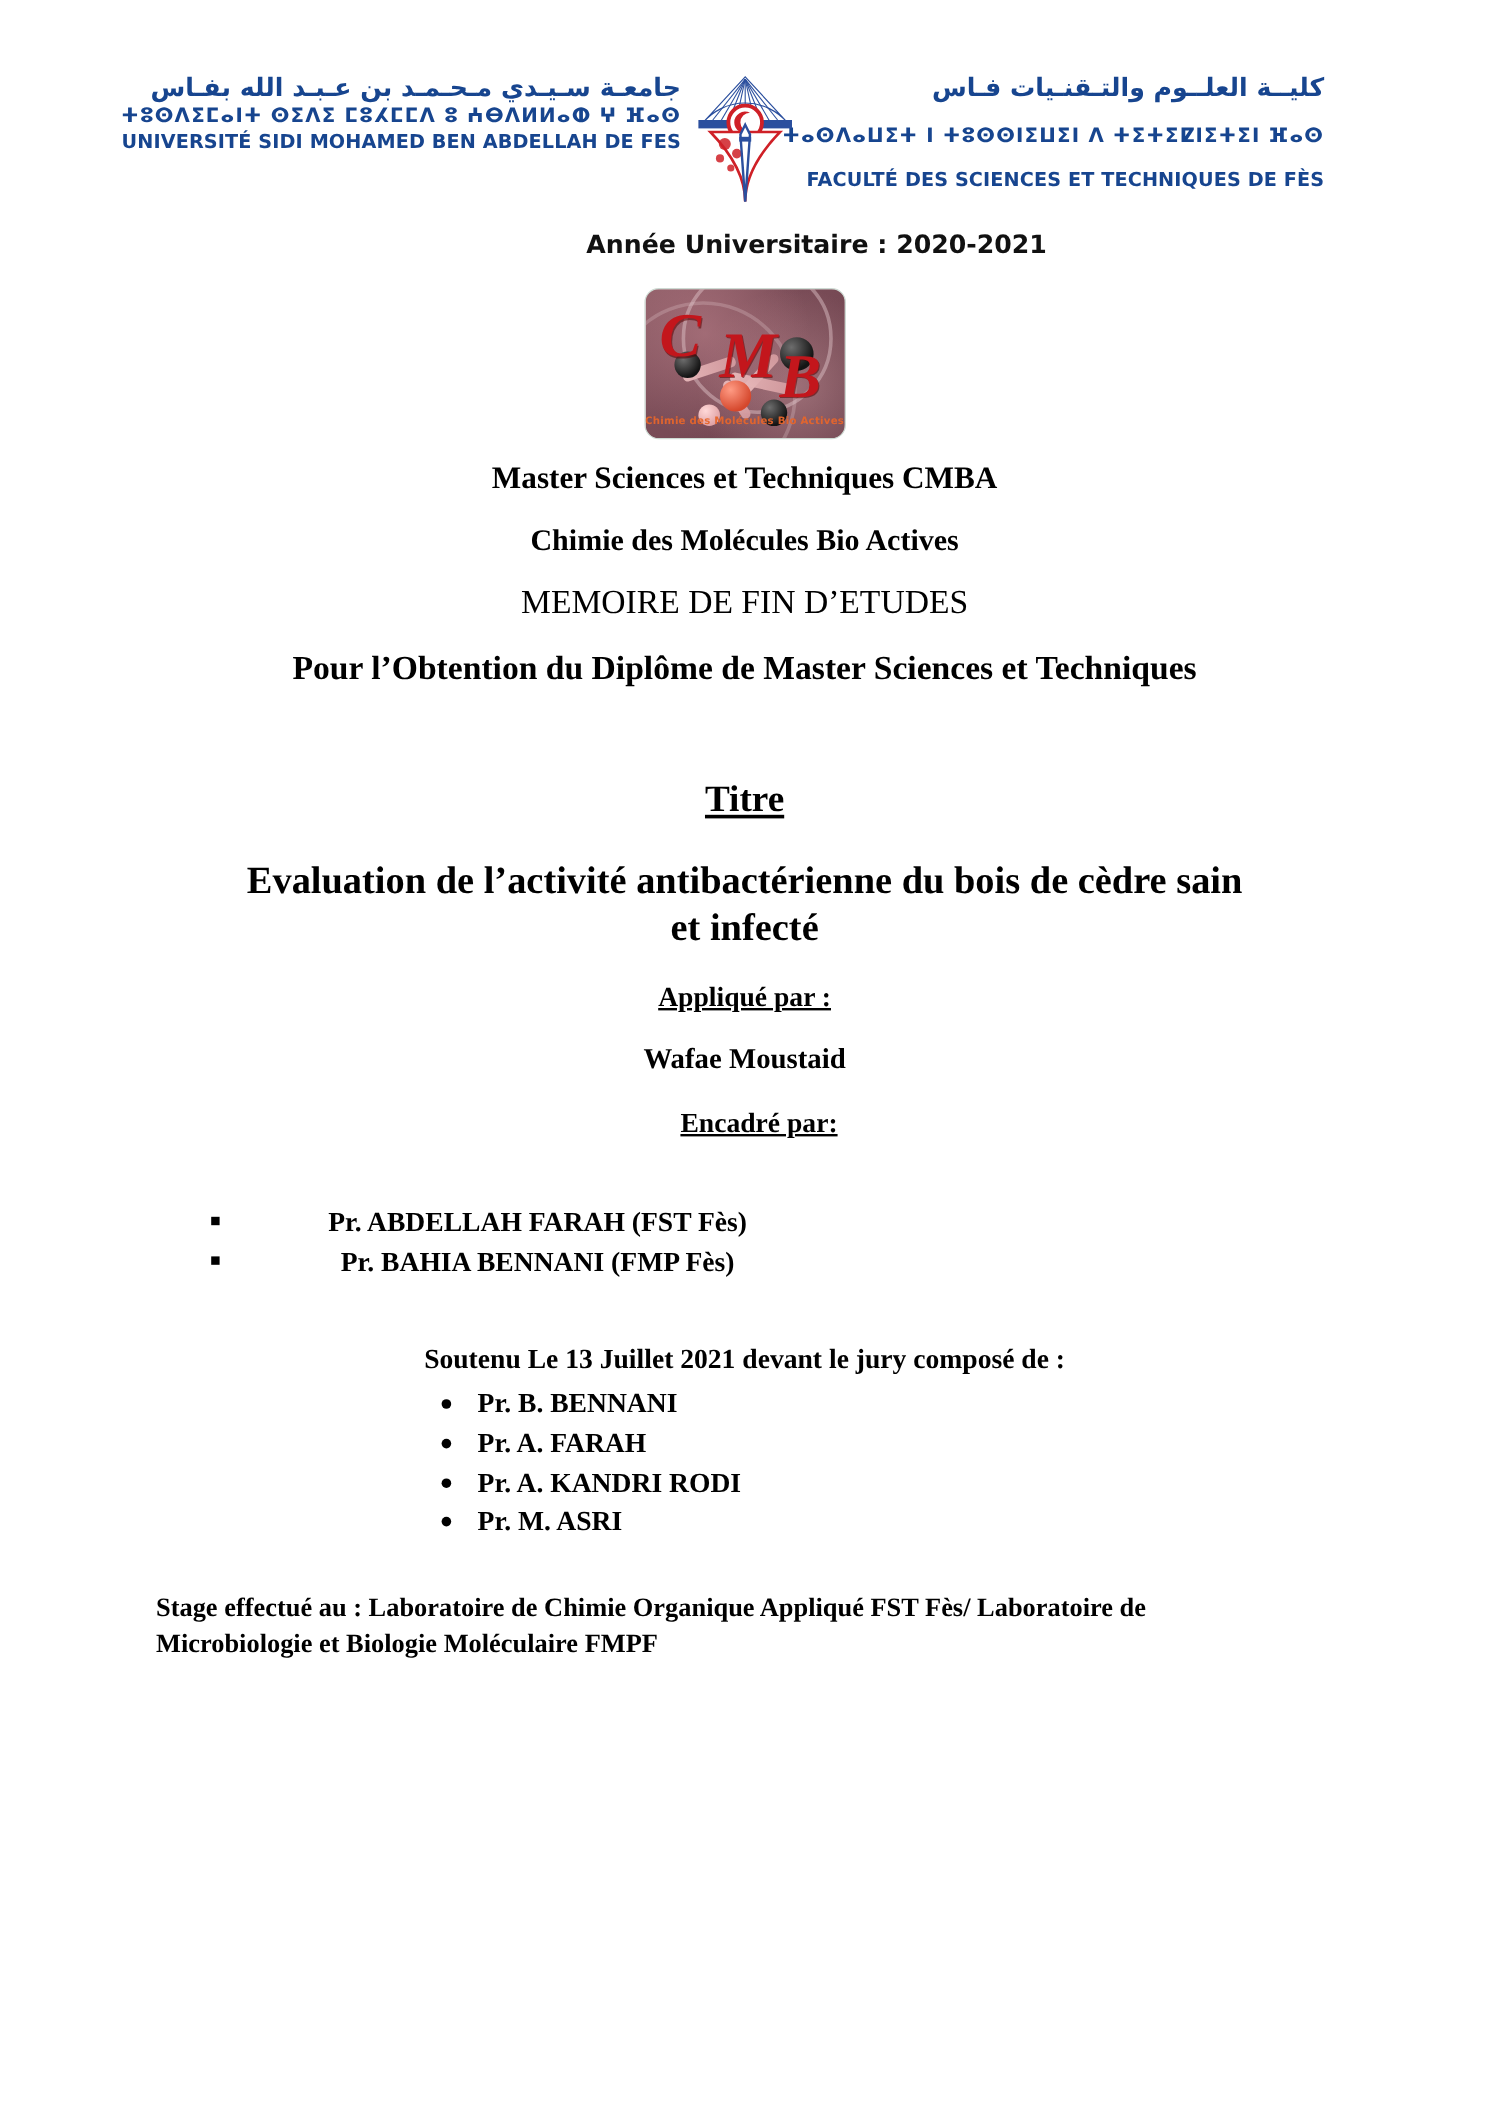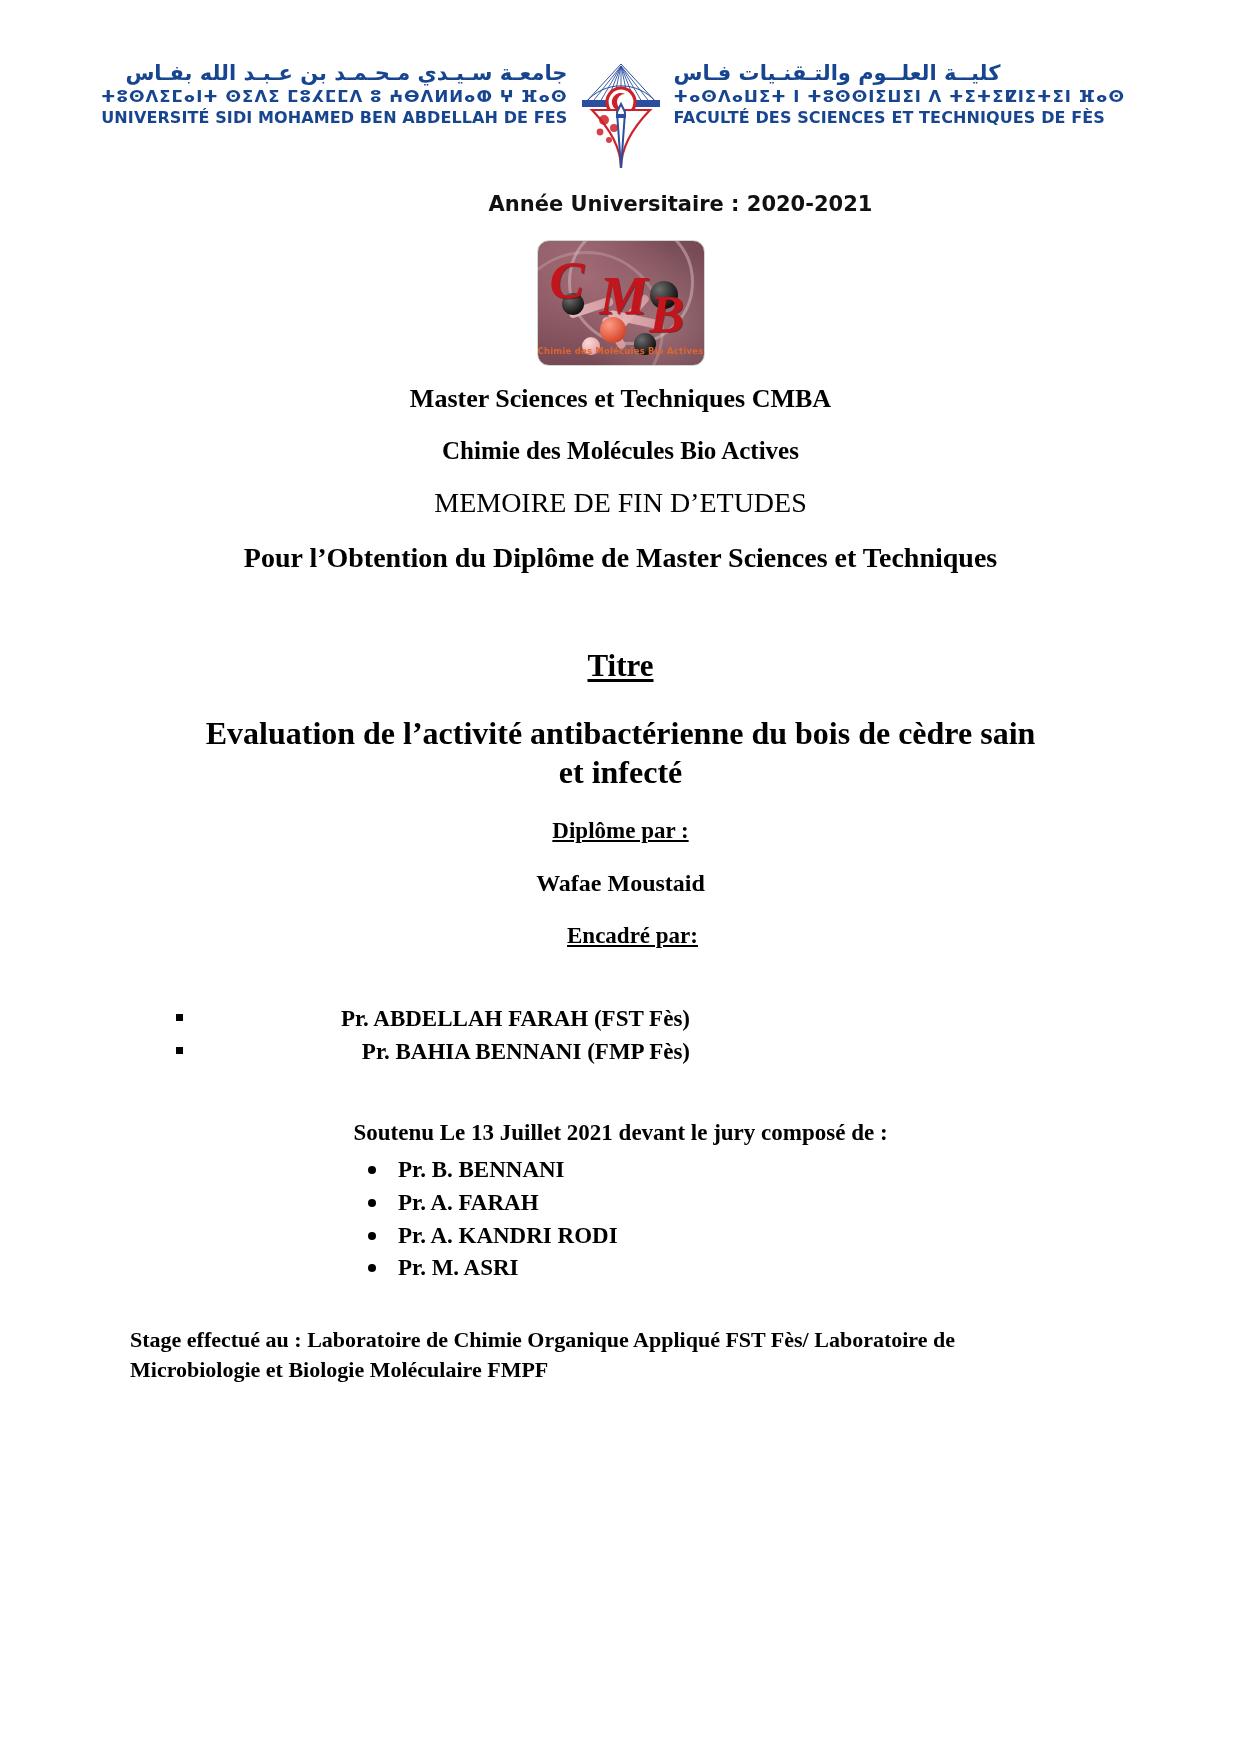--- a/index.html
+++ b/index.html
@@ -4,21 +4,21 @@
 <style>
   html,body{margin:0;padding:0;background:#ffffff;}
   body{width:1241px;height:1754px;position:relative;font-family:"Liberation Serif","DejaVu Serif",serif;color:#000;overflow:hidden;}
 
   .page{position:absolute;inset:0;padding:0;}
 
   
   .hdr{position:absolute;left:0;right:0;top:52px;height:120px;display:flex;align-items:flex-start;justify-content:center;}
   .hdr-col{display:flex;flex-direction:column;justify-content:flex-start;}
   .hdr-left{align-items:flex-end;width:430px;padding-right:10px;padding-top:8px;}
-  .hdr-right{align-items:flex-start;width:430px;padding-left:10px;padding-top:8px;}
+  .hdr-right{align-items:flex-end;width:430px;padding-left:10px;padding-top:8px;gap:16px;}
   .hdr-ar{font-family:"DejaVu Sans",sans-serif;font-weight:bold;font-size:21px;color:#17458f;direction:rtl;white-space:nowrap;line-height:1.25;letter-spacing:0.5px;}
   .hdr-tif{font-family:"DejaVu Sans",sans-serif;font-weight:bold;font-size:16.5px;color:#17458f;white-space:nowrap;line-height:1.3;letter-spacing:1px;}
   .hdr-fr{font-family:"DejaVu Sans",sans-serif;font-weight:bold;font-size:16px;color:#17458f;white-space:nowrap;line-height:1.3;letter-spacing:0.1px;}
 
   
   .crest{width:86px;height:118px;position:relative;flex:0 0 auto;margin-top:2px;}
   .crest svg{display:block;}
 
   
   .year{position:absolute;left:0;right:0;top:192px;text-align:center;}
@@ -57,21 +57,21 @@
   .l-reg-27{font-size:28px;font-weight:bold;line-height:1.18;margin:0 auto;width:760px;}
 
   .titre{margin-top:74px;font-size:31px;font-weight:bold;text-decoration:underline;text-underline-offset:3px;}
   .maintitle{margin-top:30px;font-size:32px;font-weight:bold;line-height:1.22;width:830px;margin-left:auto;margin-right:auto;}
 
   .presente{margin-top:26px;font-size:23px;font-weight:bold;text-decoration:underline;text-underline-offset:2px;}
   .author{margin-top:26px;font-size:24px;font-weight:bold;}
   .encadre{margin-top:26px;font-size:23px;font-weight:bold;text-decoration:underline;text-underline-offset:2px;padding-left:24px;}
 
   
-  .sup-list{margin:54px 0 0 0;padding:0;list-style:none;text-align:right;width:520px;margin-left:170px;}
+  .sup-list{margin:54px 0 0 0;padding:0;list-style:none;text-align:center;width:520px;margin-left:170px;}
   .sup-list li{font-size:23px;font-weight:bold;line-height:1.42;position:relative;padding-left:36px;}
   .sup-list li .sq{position:absolute;left:6px;top:11px;width:7px;height:7px;background:#000;}
 
   .soutenu{margin-top:52px;font-size:23px;font-weight:bold;text-align:center;}
 
   .jury-list{margin:8px 0 0 0;padding:0;list-style:none;text-align:left;width:430px;margin-left:360px;}
   .jury-list li{font-size:23px;font-weight:bold;line-height:1.42;position:relative;padding-left:38px;}
   .jury-list li .dot{position:absolute;left:8px;top:12px;width:8px;height:8px;border-radius:50%;background:#000;}
 
   .stage{margin-top:40px;font-size:22px;font-weight:bold;line-height:1.38;text-align:left;width:860px;margin-left:130px;}
@@ -163,21 +163,21 @@
   <div class="body">
 
     <div class="l-bold-24">Master Sciences et Techniques CMBA</div>
     <div class="l-bold-23">Chimie des Molécules Bio Actives</div>
     <div class="l-reg-26">MEMOIRE DE FIN D’ETUDES</div>
     <div class="l-reg-27">Pour l’Obtention du Diplôme de Master Sciences et Techniques</div>
 
     <div class="titre">Titre</div>
     <div class="maintitle">Evaluation de l’activité antibactérienne du bois de cèdre sain et infecté</div>
 
-    <div class="presente">Diplôme par :</div>
+    <div class="presente">Appliqué par :</div>
     <div class="author">Wafae Moustaid</div>
     <div class="encadre">Encadré par:</div>
 
     <ul class="sup-list">
       <li>
         <span class="sq"></span>
         <span>Pr. ABDELLAH FARAH (FST Fès)</span>
       </li>
       <li>
         <span class="sq"></span>

